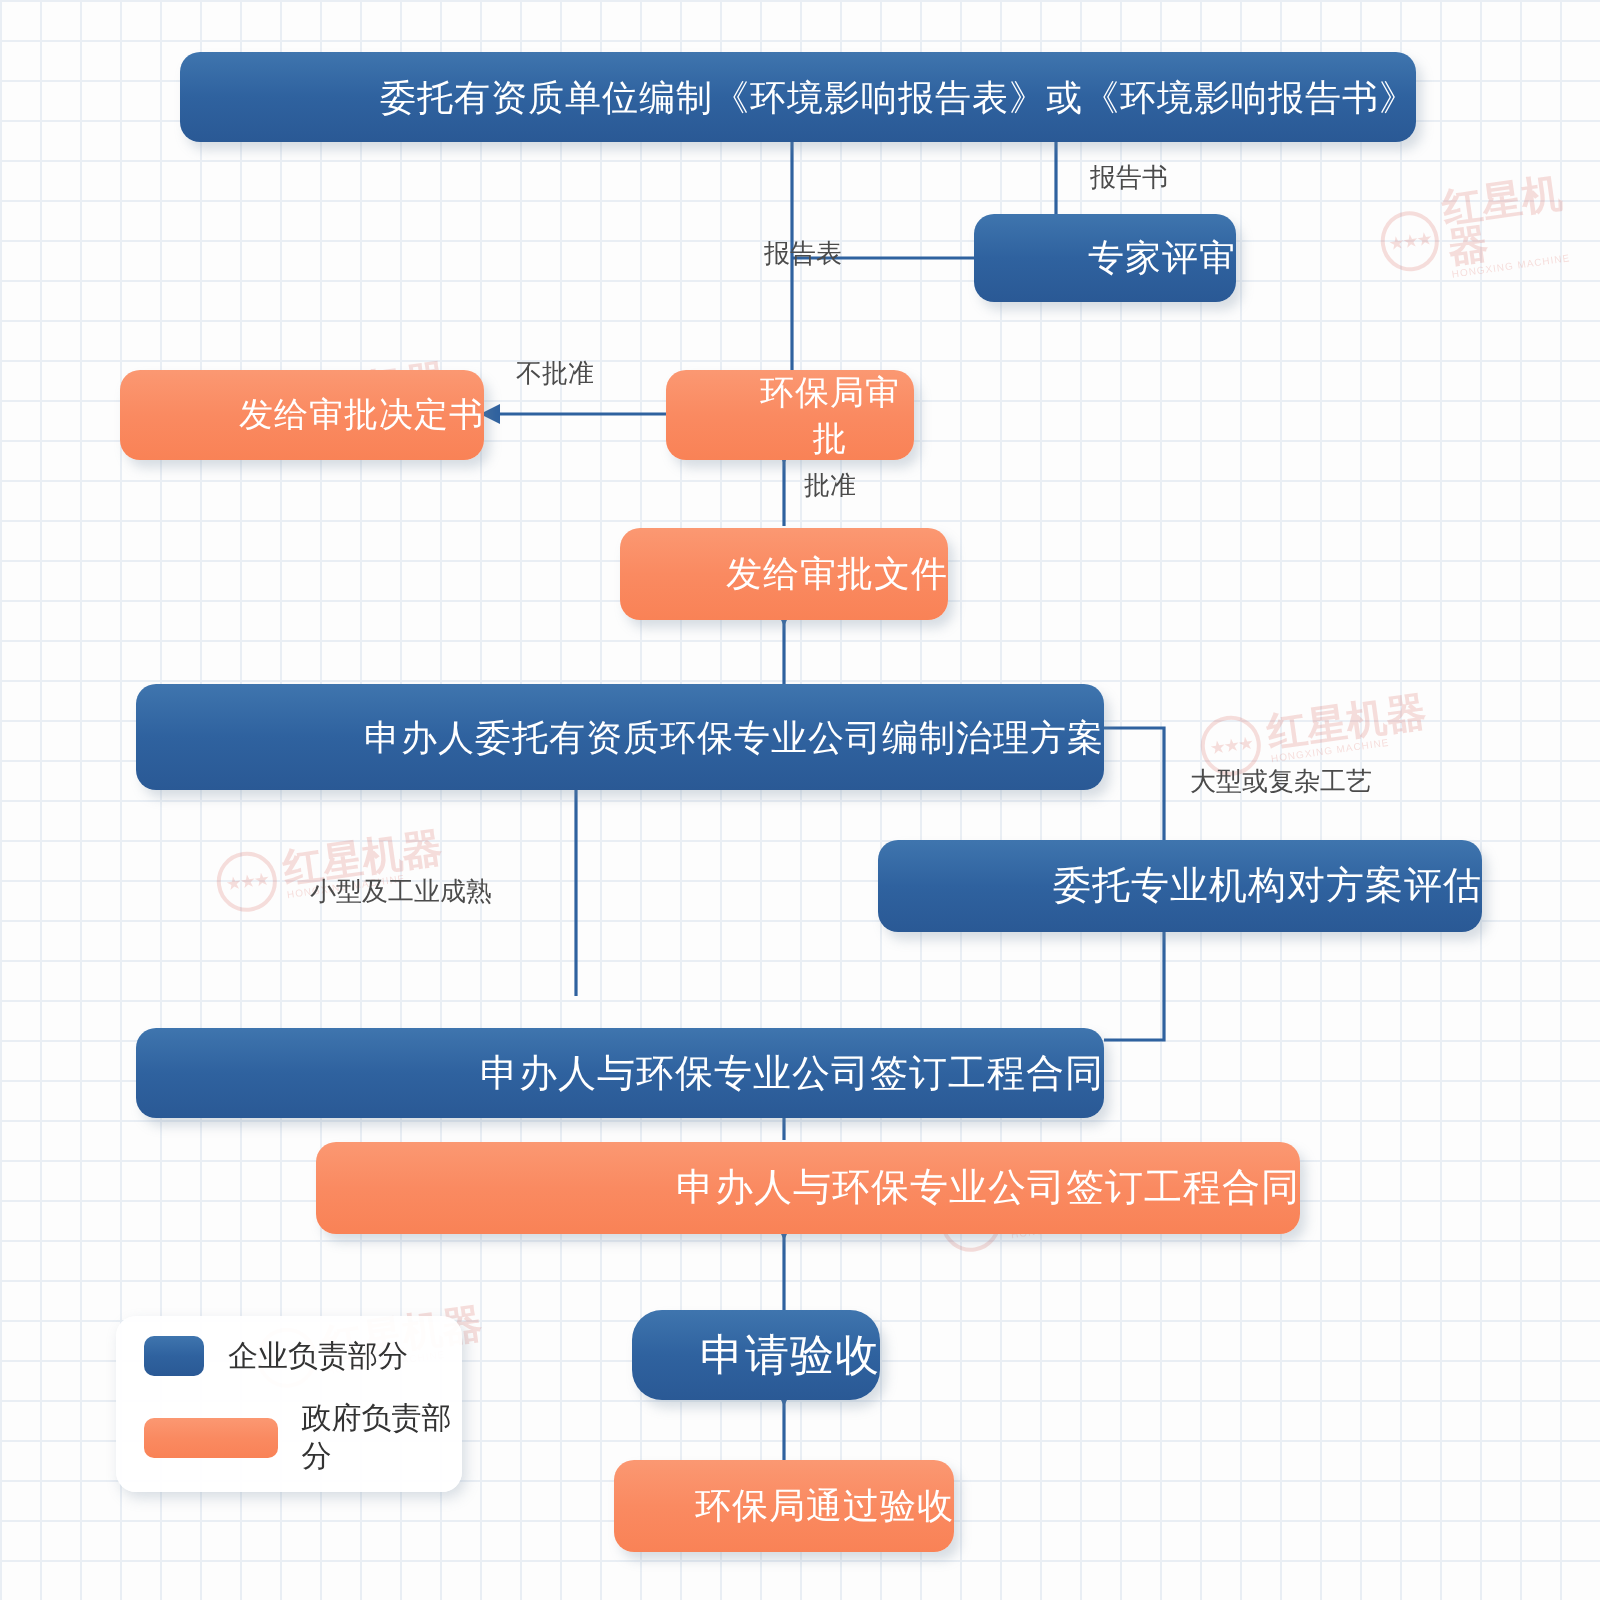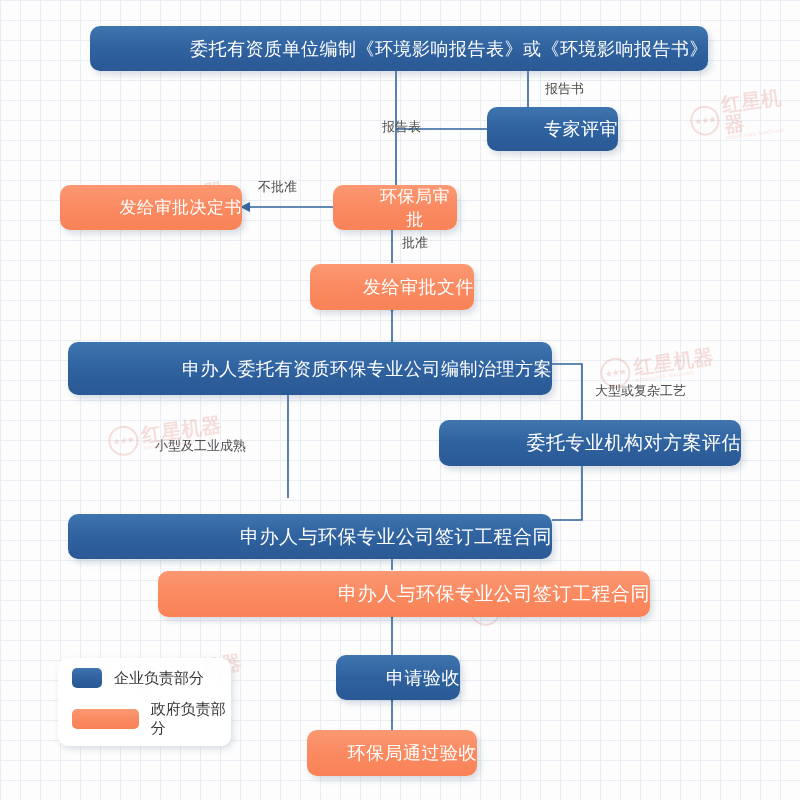--- a/index.html
+++ b/index.html
@@ -199,21 +199,21 @@
   </div>
 
   <div class="node blue" style="left:68px; top:498px; width:484px; height:45px; font-size:19px;margin-top:16px;">
     <span class="txt">申办人与环保专业公司签订工程合同</span>
   </div>
 
   <div class="node orange" style="left:158px; top:571px; width:492px; height:46px; font-size:19px;">
     <span class="txt">申办人与环保专业公司签订工程合同</span>
   </div>
 
-  <div class="node blue" style="left:336px; top:655px; width:124px; height:45px; font-size:18px;">
+  <div class="node blue" style="left:316px; top:655px; width:124px; height:45px; font-size:22px;border-radius:15px;">
     <span class="txt">申请验收</span>
   </div>
 
   <div class="node orange" style="left:307px; top:730px; width:170px; height:46px; font-size:18px;">
     <span class="txt">环保局通过验收</span>
   </div>
 
   <div class="edge-label" style="left:545px; top:80px;">报告书</div>
   <div class="edge-label" style="left:340px; top:118px;padding-left:42px;">报告表</div>
   <div class="edge-label" style="left:258px; top:178px;">不批准</div>

